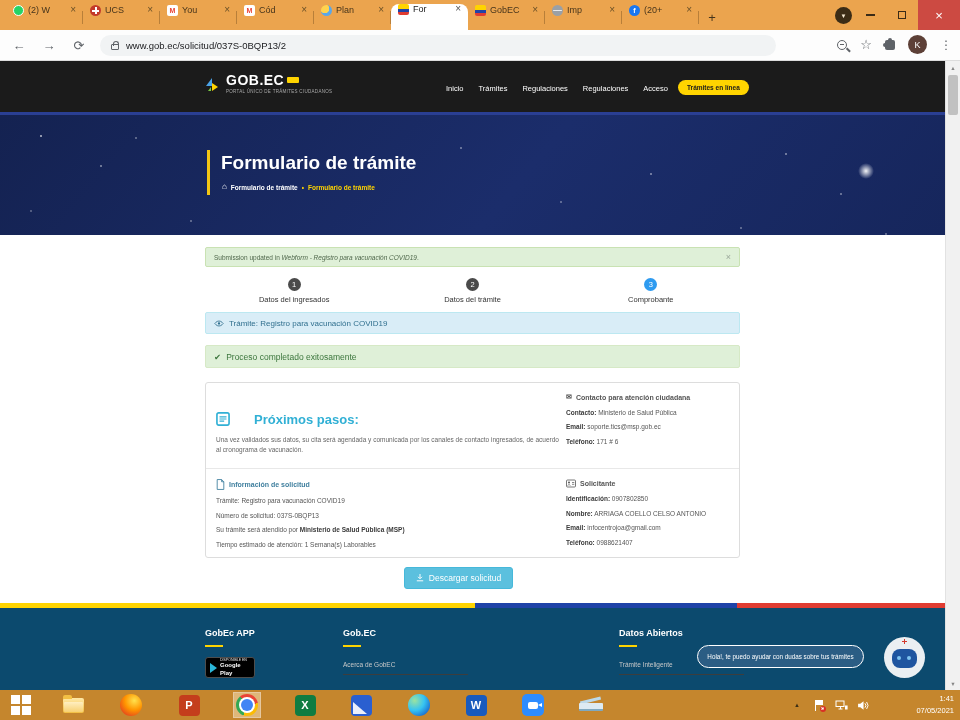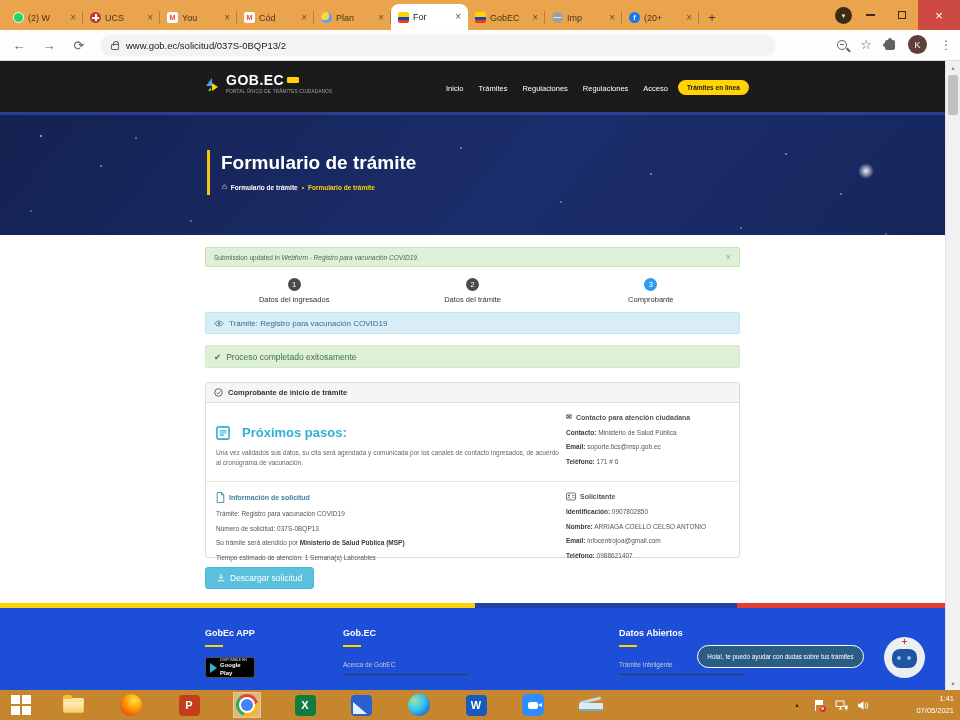--- a/index.html
+++ b/index.html
@@ -1,21 +1,21 @@
 <!DOCTYPE html>
 <html><head>
 <meta charset="utf-8">
 <style>
 *{margin:0;padding:0;box-sizing:border-box}
 html,body{width:960px;height:720px;overflow:hidden}
 body{position:relative;font-family:"Liberation Sans",sans-serif;background:#fff}
 
 
 .tabbar{position:absolute;left:0;top:0;width:960px;height:30px;background:#eba44e;display:flex;align-items:flex-end;padding-left:6px}
-.tab{height:25px;width:77px;display:flex;align-items:center;gap:4px;padding:0 7px;font-size:9px;color:#46341b;position:relative;flex:none}
+.tab{height:25px;width:77px;display:flex;align-items:flex-start;gap:4px;padding:0 7px;font-size:9px;color:#46341b;position:relative;flex:none}
 .tab:not(.active):after{content:"";position:absolute;right:0;top:6px;height:13px;width:1px;background:rgba(90,60,20,.35)}
 .tab.active{background:#fff;border-radius:8px 8px 0 0;color:#222;height:26px}
 .tab-label{flex:1;overflow:hidden;white-space:nowrap}
 .tab-close{font-size:10px;color:#6b5127;line-height:1}
 .tab.active .tab-close{color:#555}
 .fav{width:11px;height:11px;border-radius:50%;flex:none;display:flex;align-items:center;justify-content:center;font-size:7px;font-weight:bold}
 .fav-whatsapp{background:#25d366;border:1px solid #fff}
 .fav-ucsg{background:#c23a2b;position:relative}
 .fav-ucsg:before,.fav-ucsg:after{content:"";position:absolute;background:#fff}
 .fav-ucsg:before{left:5px;top:2px;width:1.5px;height:7px}
@@ -89,35 +89,35 @@
 .step.active .step-circle{background:#2e9bf0}
 .step-label{font-size:7.5px;color:#333;margin-top:4px}
 .info-blue{top:312px;height:22px;background:#d9edf7;border:1px solid #bce8f1;padding:0 8px;gap:5px;font-size:8px;color:#31708f}
 .ok-green{top:345px;height:23px;background:#dff0d8;border:1px solid #d6e9c6;padding:0 8px;gap:5px;font-size:8.5px;color:#3c763d}
 
 
 .panel{position:absolute;left:205px;top:382px;width:535px;height:176px;border:1px solid #ddd;border-radius:3px;background:#fff}
 .panel-head{height:20px;background:#f5f5f5;border-bottom:1px solid #ddd;display:flex;align-items:center;gap:5px;padding:0 8px;font-size:7.5px;font-weight:bold;color:#333;border-radius:3px 3px 0 0}
 .prow{display:grid;grid-template-columns:330px 1fr;column-gap:20px;padding:10px 10px 12px 10px}
 .prow+.prow{border-top:1px solid #e8e8e8}
-.ns-title{display:flex;align-items:flex-end;gap:12px;font-size:13px;font-weight:bold;color:#31b0d5;margin-top:12px}
+.ns-title{display:flex;align-items:flex-start;gap:24px;font-size:13px;font-weight:bold;color:#31b0d5;margin-top:19px}
 .ns-body{font-size:6.5px;color:#666;line-height:1.6;margin-top:8px;width:345px}
 .blk-title{display:flex;align-items:center;gap:4px;font-size:7px;font-weight:bold;color:#555}
 .blk-title.blue{color:#3f7f9e}
 .cline{font-size:6.5px;color:#555;margin-top:7.5px}
 .cline b{color:#3a3a3a}
-.dl-row{position:absolute;left:205px;top:567px;width:535px;text-align:left}
+.dl-row{position:absolute;left:191px;top:567px;width:535px;text-align:center}
 .dl-btn{display:inline-flex;align-items:center;gap:5px;background:#5bc0de;border:1px solid #46b8da;color:#fff;font-size:8.5px;padding:5px 11px;border-radius:3px}
 
 
 .stripe{position:absolute;top:603px;height:5px}
 .stripe.y{left:0;width:475px;background:#ffd400}
 .stripe.b{left:475px;width:262px;background:#1f43a8}
 .stripe.r{left:737px;width:208px;background:#e03c31}
-.sitefooter{position:absolute;left:0;top:608px;width:945px;height:106px;background:#1d4ed8}
+.sitefooter{position:absolute;left:0;top:608px;width:945px;height:106px;background:#0c4a6e}
 .fcol{position:absolute;top:20px;width:125px}
 .fcol-1{left:205px}.fcol-2{left:343px}.fcol-3{left:481px}.fcol-4{left:619px}
 .fcol-title{font-size:9px;font-weight:bold;color:#fff}
 .fcol-underline{width:18px;height:2px;background:#ffd400;margin-top:7px}
 .flink{font-size:6.5px;color:#c9c9c9;margin-top:14px;padding-bottom:6px;border-bottom:1px solid #3d3d3d}
 .playbadge{margin-top:10px;width:50px;height:21px;background:#000;border:1px solid #4d4d4d;border-radius:3px;display:flex;align-items:center;gap:3px;padding:0 4px}
 .play-tri{width:0;height:0;border-left:7px solid #2bb6d8;border-top:5px solid transparent;border-bottom:5px solid transparent}
 .play-txt{display:flex;flex-direction:column;line-height:1.2}
 .play-top{font-size:3.5px;color:#eee}
 .play-bottom{font-size:6px;color:#fff;font-weight:bold}
@@ -318,27 +318,20 @@
   </svg>
   <span>Trámite: Registro para vacunación COVID19</span>
 </div>
 
 <div class="cbar ok-green">
   <span>✔</span>
   <span>Proceso completado exitosamente</span>
 </div>
 
 <div class="panel">
-  <div class="panel-head">
-    <svg width="9" height="9" viewBox="0 0 10 10">
-      <circle cx="5" cy="5" r="4.2" fill="none" stroke="#555" stroke-width="1"></circle>
-      <path d="M3 5.2l1.4 1.4L7.2 3.7" fill="none" stroke="#555" stroke-width="1"></path>
-    </svg>
-    <span>Comprobante de inicio de trámite</span>
-  </div>
 
   <div class="prow">
     <div>
       <div class="ns-title">
         <svg width="14" height="14" viewBox="0 0 12 12">
           <rect x="0.8" y="0.8" width="10.4" height="10.4" rx="1.5" fill="none" stroke="#31b0d5" stroke-width="1.4"></rect>
           <path d="M3 4.2h6M3 6h6M3 7.8h4" stroke="#31b0d5" stroke-width="1" fill="none"></path>
         </svg>
         <span>Próximos pasos:</span>
       </div>

